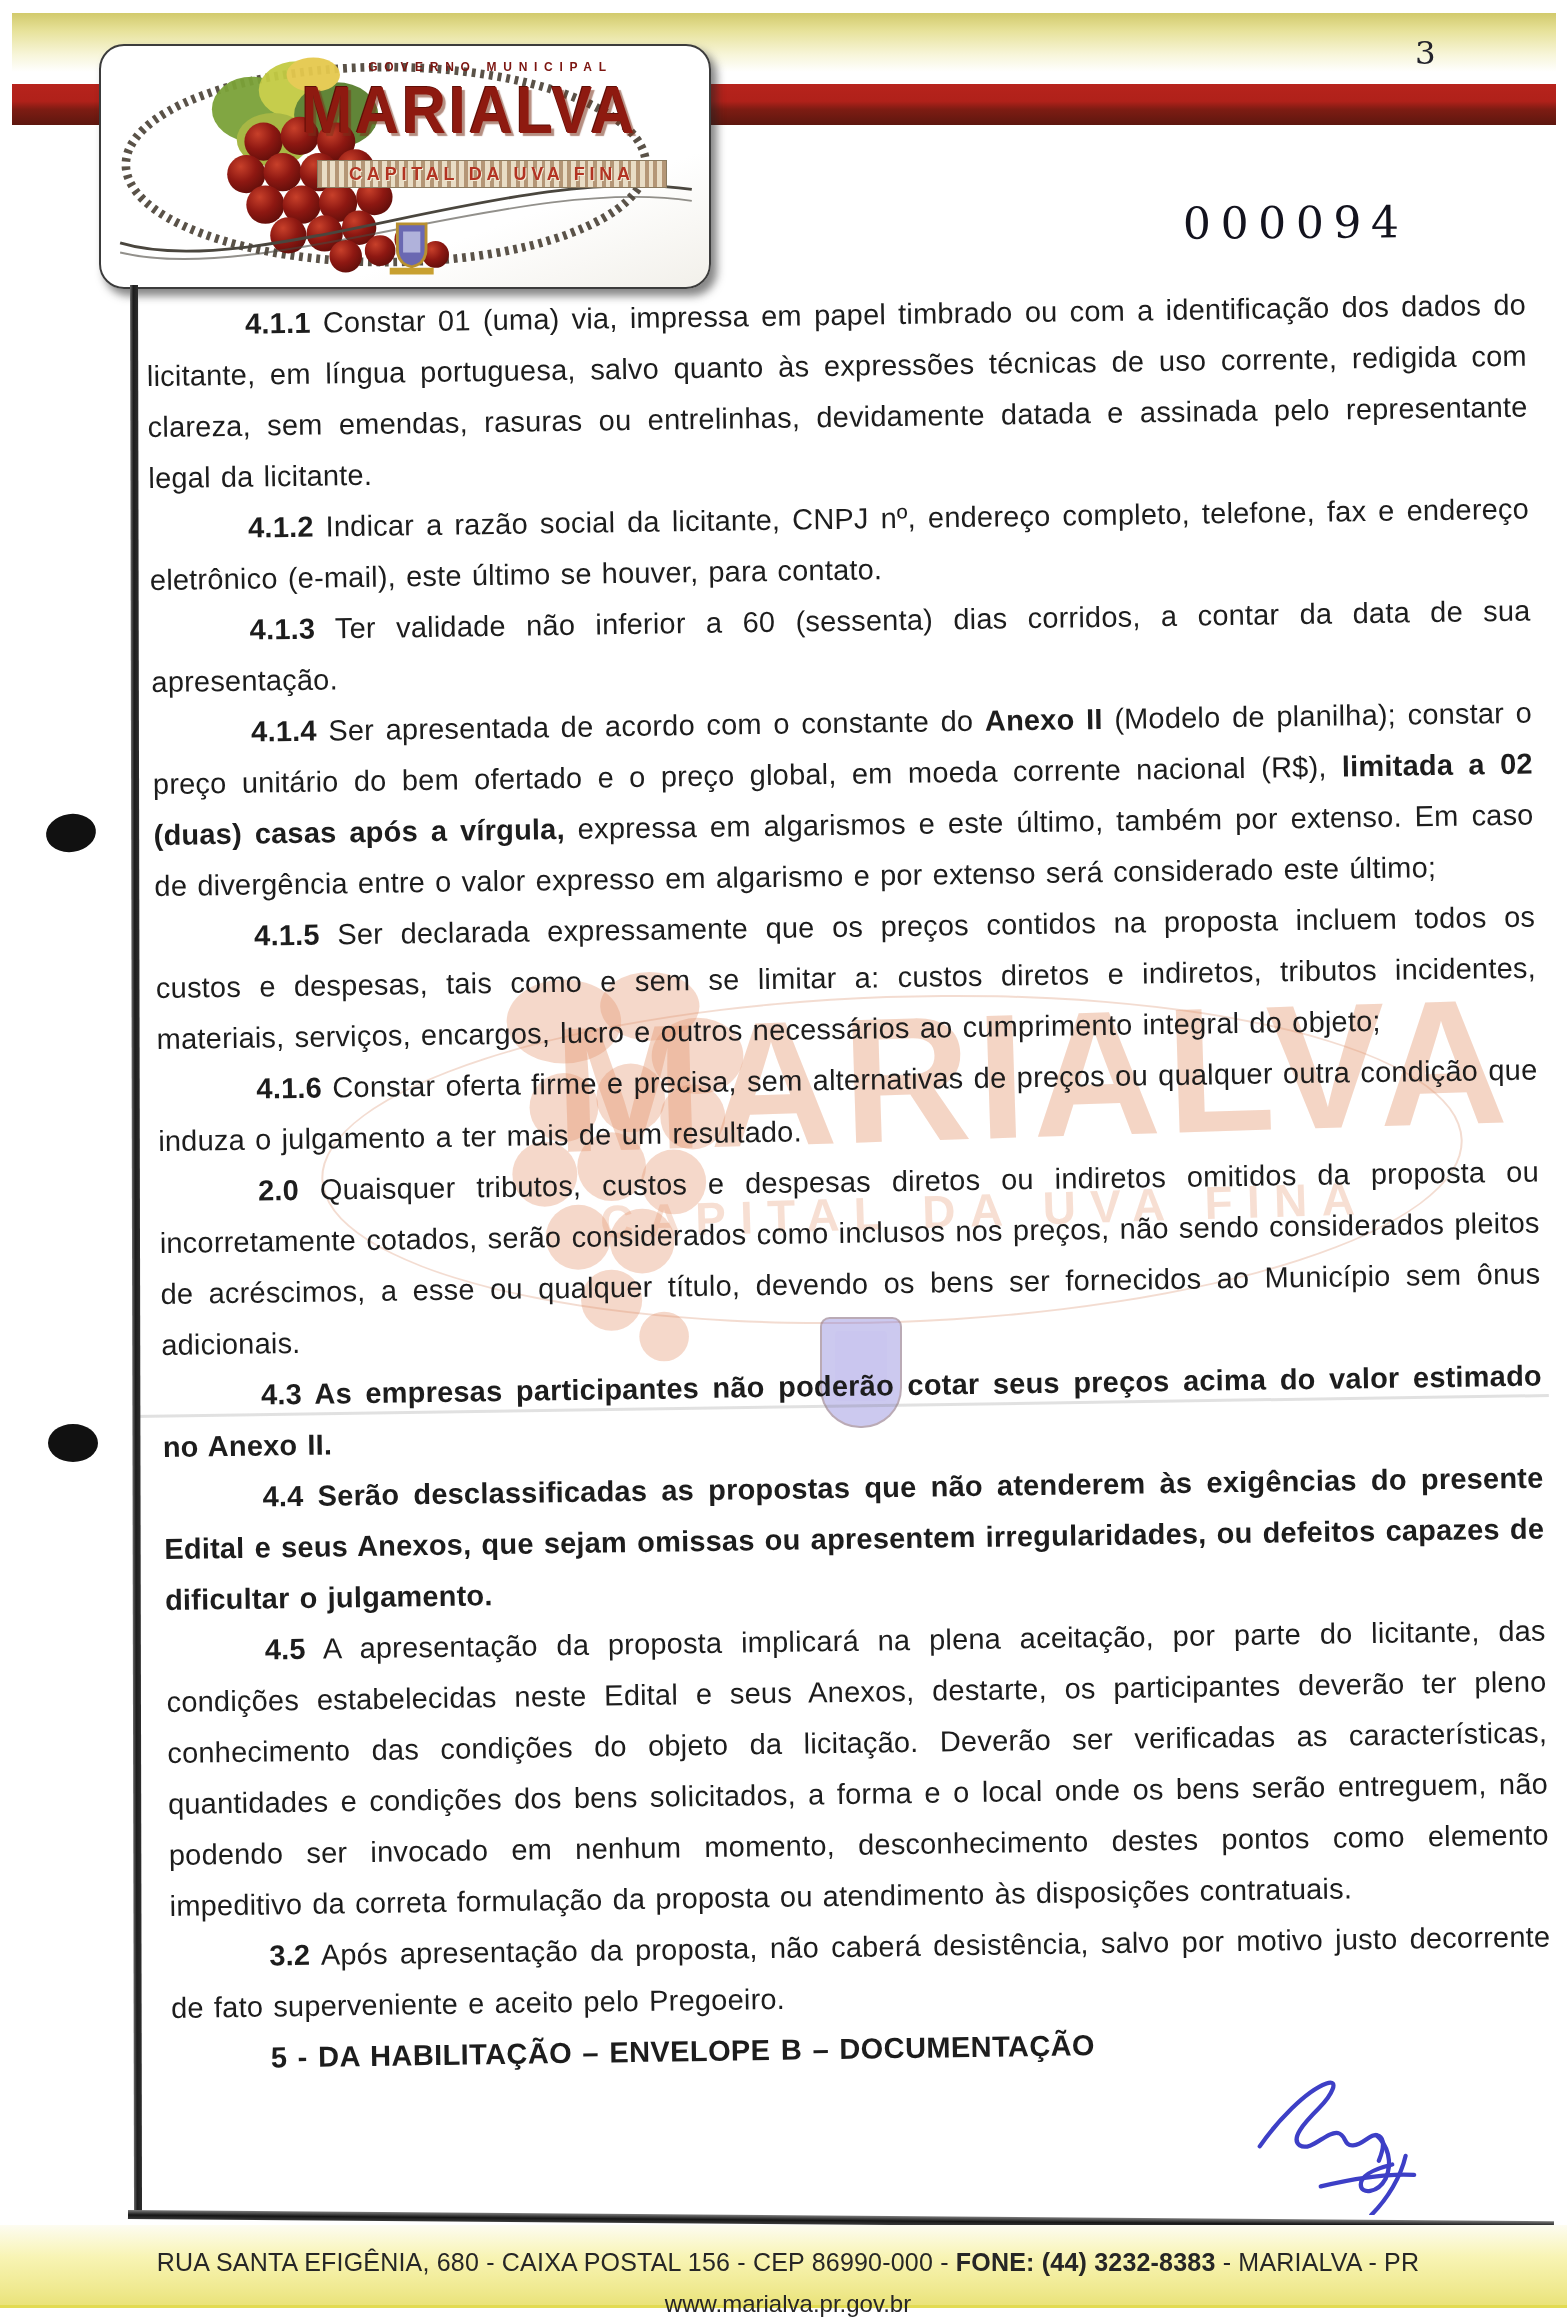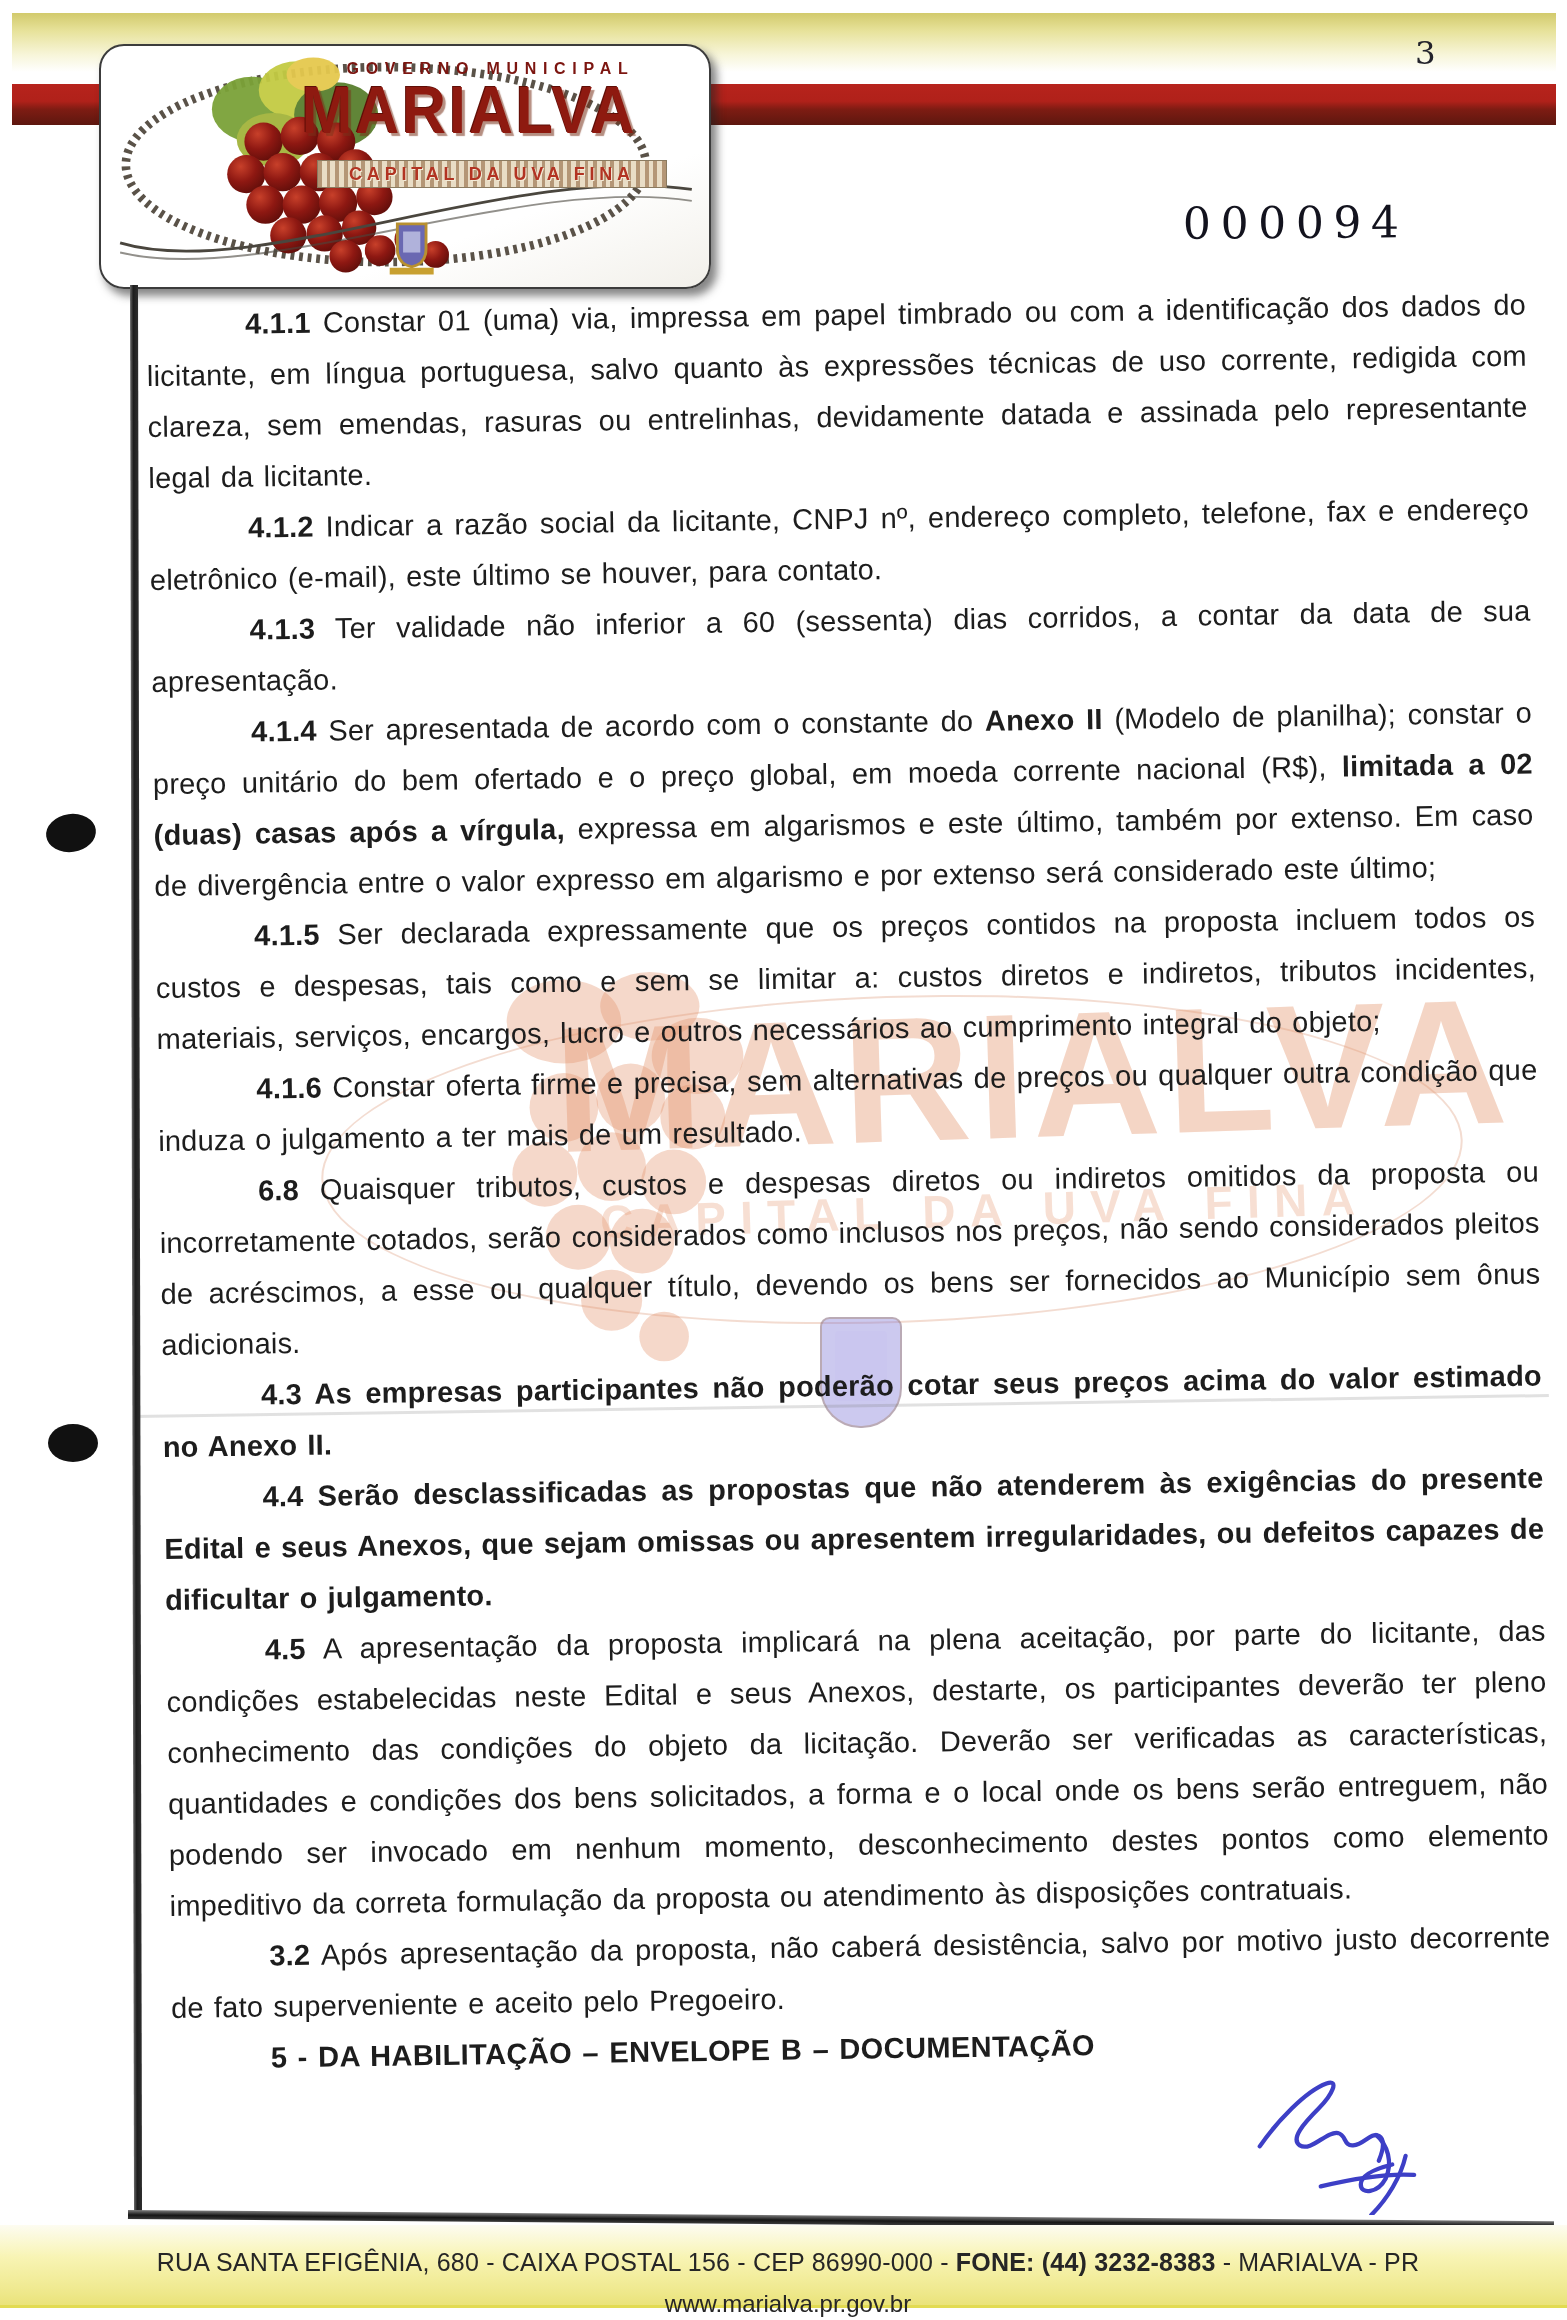--- a/index.html
+++ b/index.html
@@ -28,21 +28,21 @@
   
   .logo-box{
     position:absolute;left:99px;top:44px;width:608px;height:241px;z-index:3;
     background:linear-gradient(160deg,#ffffff 70%,#f2f0ea 100%);
     border:2.9px solid #3c3c3c;border-radius:25px;
     box-shadow:5.7px 6.7px 8.6px rgba(35,35,35,0.55);
   }
   .logo-art{position:absolute;left:0;top:0;width:100%;height:100%;}
   .logo-gov{
     position:absolute;left:222px;top:14.3px;width:335px;text-align:center;
-    font-size:16px;font-weight:bold;letter-spacing:6.7px;color:#7c1510;white-space:nowrap;
+    font-size:12px;font-weight:bold;letter-spacing:6.7px;color:#7c1510;white-space:nowrap;
   }
   .logo-name{
     position:absolute;left:141px;top:25px;width:455px;text-align:center;
     font-size:61px;font-weight:bold;color:#8e1a10;letter-spacing:2.9px;white-space:nowrap;
     transform:scaleY(1.1);transform-origin:center top;
     text-shadow:2.9px 2.9px 1px rgba(120,50,25,0.55), -1px -1px 0 #5f0e07;
   }
   .logo-band{
     position:absolute;left:216px;top:114px;width:348px;height:26px;
     background:repeating-linear-gradient(90deg,#b49676 0 3.8px,#e9ddc6 3.8px 8.6px);
@@ -212,21 +212,21 @@
 <div class="punch p2"></div>
 <div class="scan-streak"></div>
 
 <div class="doc-text">
   <p><span class="b">4.1.1</span><span> Constar 01 (uma) via, impressa em papel timbrado ou com a identificação dos dados do licitante, em língua portuguesa, salvo quanto às expressões técnicas de uso corrente, redigida com clareza, sem emendas, rasuras ou entrelinhas, devidamente datada e assinada pelo representante legal da licitante.</span></p>
   <p><span class="b">4.1.2</span><span> Indicar a razão social da licitante, CNPJ nº, endereço completo, telefone, fax e endereço eletrônico (e-mail), este último se houver, para contato.</span></p>
   <p><span class="b">4.1.3</span><span> Ter validade não inferior a 60 (sessenta) dias corridos, a contar da data de sua apresentação.</span></p>
   <p><span class="b">4.1.4</span><span> Ser apresentada de acordo com o constante do </span><span class="b">Anexo II</span><span> (Modelo de planilha); constar o preço unitário do bem ofertado e o preço global, em moeda corrente nacional (R$), </span><span class="b">limitada a 02 (duas) casas após a vírgula,</span><span> expressa em algarismos e este último, também por extenso. Em caso de divergência entre o valor expresso em algarismo e por extenso será considerado este último;</span></p>
   <p><span class="b">4.1.5</span><span> Ser declarada expressamente que os preços contidos na proposta incluem todos os custos e despesas, tais como e sem se limitar a: custos diretos e indiretos, tributos incidentes, materiais, serviços, encargos, lucro e outros necessários ao cumprimento integral do objeto;</span></p>
   <p><span class="b">4.1.6</span><span> Constar oferta firme e precisa, sem alternativas de preços ou qualquer outra condição que induza o julgamento a ter mais de um resultado.</span></p>
-  <p><span class="b">6.8</span><span> Quaisquer tributos, custos e despesas diretos ou indiretos omitidos da proposta ou incorretamente cotados, serão considerados como inclusos nos preços, não sendo considerados pleitos de acréscimos, a esse ou qualquer título, devendo os bens ser fornecidos ao Município sem ônus adicionais.</span></p>
+  <p><span class="b">2.0</span><span> Quaisquer tributos, custos e despesas diretos ou indiretos omitidos da proposta ou incorretamente cotados, serão considerados como inclusos nos preços, não sendo considerados pleitos de acréscimos, a esse ou qualquer título, devendo os bens ser fornecidos ao Município sem ônus adicionais.</span></p>
   <p><span class="b">4.3 As empresas participantes não poderão cotar seus preços acima do valor estimado no Anexo II.</span></p>
   <p><span class="b">4.4 Serão desclassificadas as propostas que não atenderem às exigências do presente Edital e seus Anexos, que sejam omissas ou apresentem irregularidades, ou defeitos capazes de dificultar o julgamento.</span></p>
   <p><span class="b">4.5</span><span> A apresentação da proposta implicará na plena aceitação, por parte do licitante, das condições estabelecidas neste Edital e seus Anexos, destarte, os participantes deverão ter pleno conhecimento das condições do objeto da licitação. Deverão ser verificadas as características, quantidades e condições dos bens solicitados, a forma e o local onde os bens serão entreguem, não podendo ser invocado em nenhum momento, desconhecimento destes pontos como elemento impeditivo da correta formulação da proposta ou atendimento às disposições contratuais.</span></p>
   <p><span class="b">3.2</span><span> Após apresentação da proposta, não caberá desistência, salvo por motivo justo decorrente de fato superveniente e aceito pelo Pregoeiro.</span></p>
   <p class="doc-heading">5 - DA HABILITAÇÃO – ENVELOPE B – DOCUMENTAÇÃO</p>
 </div>
 
 <svg class="signature" viewBox="0 0 180 150">
   <g fill="none" stroke="#3d3fc6" stroke-width="4.5" stroke-linecap="round">
     <path d="M10,78 C28,52 58,20 80,12 C94,7 86,24 72,38 C56,54 42,70 52,77 C64,84 80,62 92,64 C101,66 98,78 108,77 C120,76 126,63 135,67 C142,71 139,83 135,93"></path>

